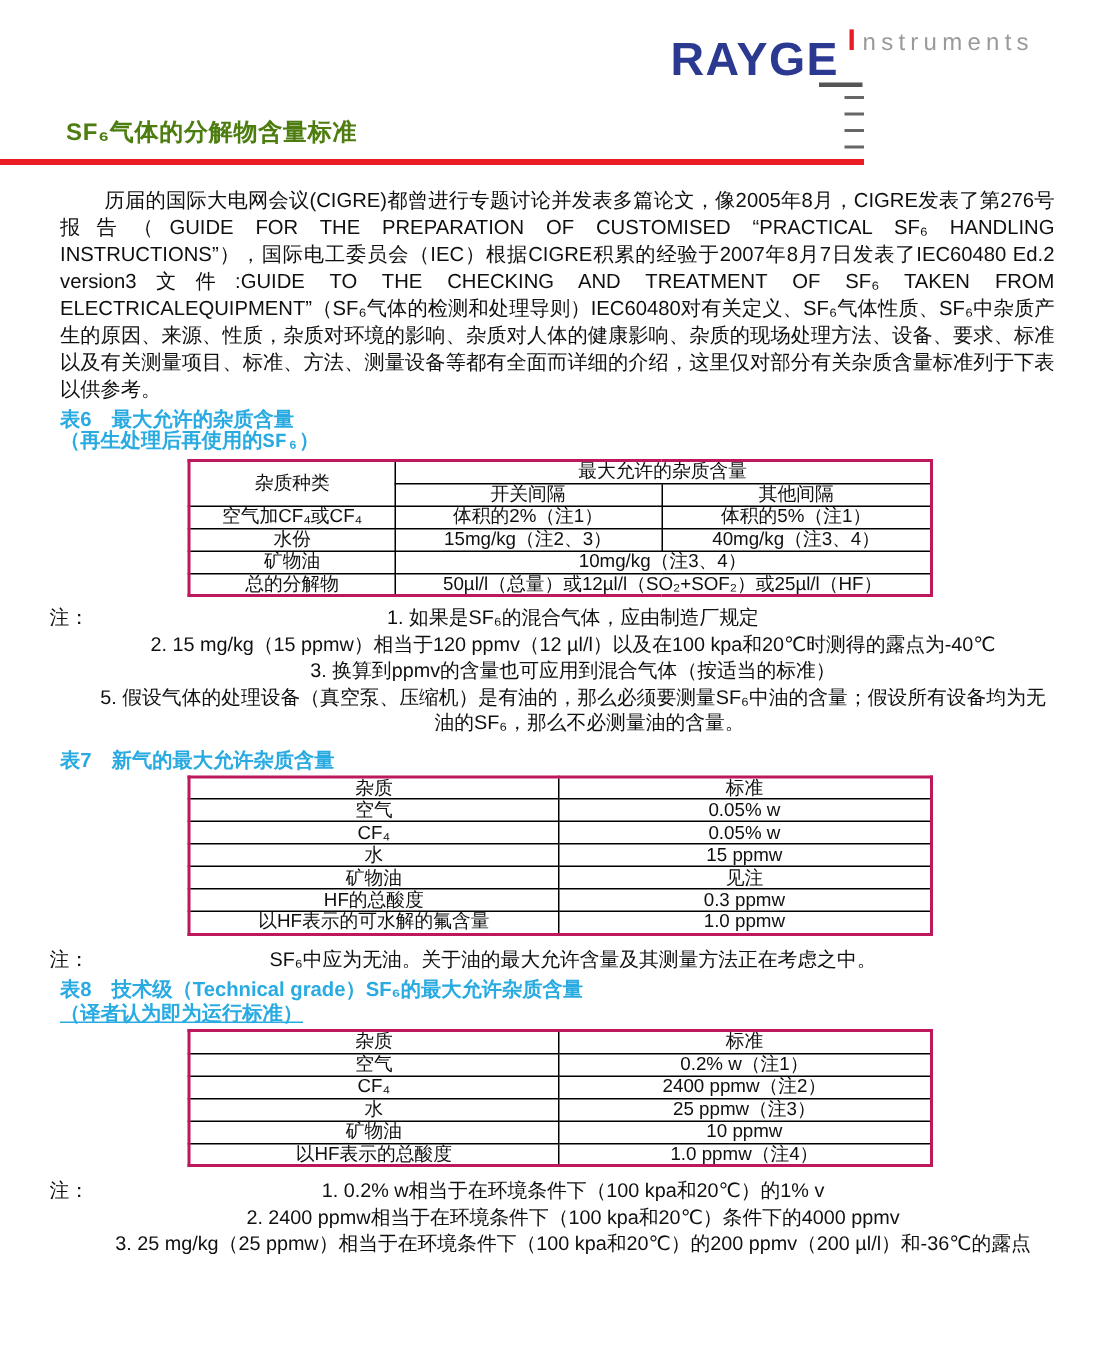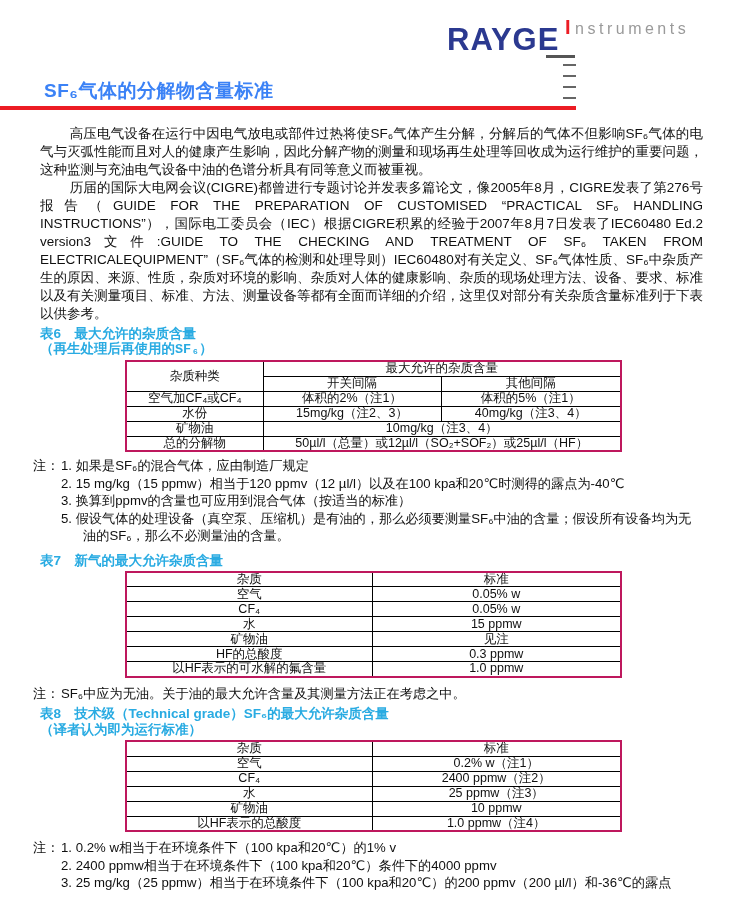--- a/index.html
+++ b/index.html
@@ -31,22 +31,22 @@
     position: absolute; left: 546px; top: 55px;
     width: 29px; height: 3px; background: #555555;
   }
   .logo-dash {
     position: absolute; left: 563px;
     width: 13px; height: 2px; background: #666666;
   }
   .d1 { top: 64px; } .d2 { top: 75px; } .d3 { top: 86px; } .d4 { top: 97px; }
   .page-title {
     position: absolute; left: 44px; top: 78px;
-    font-size: 19px; font-weight: 700; letter-spacing: 0.5px;
-    color: #3b82f6;
+    font-size: 16px; font-weight: 700; letter-spacing: 0.5px;
+    color: #4d7c0f;
   }
   .red-rule {
     position: absolute; left: 0; top: 106px;
     width: 576px; height: 4px; background: #ec1c24;
   }
   
   .content {
     position: absolute; left: 40px; top: 125px; width: 663px;
   }
   .para {
@@ -71,21 +71,21 @@
     height: 15px; padding: 0 3px;
     color: #101010;
     overflow: hidden; white-space: nowrap;
   }
   .notes {
     display: flex; margin-top: 5px; margin-left: -7px;
     font-size: 13.2px; line-height: 17.5px; color: #101010;
   }
   .notes-label { flex: 0 0 28px; }
   .notes-list { flex: 1; }
-  .note-item { padding-left: 22px; text-indent: -22px; }
+  .note-item { padding-left: 22px; text-indent: -22px; text-align: center; }
   .note-item.plain { padding-left: 0; text-indent: 0; }
   .mt8 { margin-top: 8px; }
   .mt4 { margin-top: 4px; }
 </style>
 </head>
 <body>
 
 <div class="page">
 
   <span class="logo-main">RAYGE</span>
@@ -94,21 +94,20 @@
   <span class="logo-dash d1"></span>
   <span class="logo-dash d2"></span>
   <span class="logo-dash d3"></span>
   <span class="logo-dash d4"></span>
 
   <h1 class="page-title">SF₆气体的分解物含量标准</h1>
   <div class="red-rule"></div>
 
   <div class="content">
 
-    <p class="para">高压电气设备在运行中因电气放电或部件过热将使SF₆气体产生分解，分解后的气体不但影响SF₆气体的电气与灭弧性能而且对人的健康产生影响，因此分解产物的测量和现场再生处理等回收成为运行维护的重要问题，这种监测与充油电气设备中油的色谱分析具有同等意义而被重视。</p>
     <p class="para">历届的国际大电网会议(CIGRE)都曾进行专题讨论并发表多篇论文，像2005年8月，CIGRE发表了第276号报告（GUIDE FOR THE PREPARATION OF CUSTOMISED “PRACTICAL SF₆ HANDLING INSTRUCTIONS”），国际电工委员会（IEC）根据CIGRE积累的经验于2007年8月7日发表了IEC60480 Ed.2 version3文件:GUIDE TO THE CHECKING AND TREATMENT OF SF₆ TAKEN FROM ELECTRICALEQUIPMENT”（SF₆气体的检测和处理导则）IEC60480对有关定义、SF₆气体性质、SF₆中杂质产生的原因、来源、性质，杂质对环境的影响、杂质对人体的健康影响、杂质的现场处理方法、设备、要求、标准以及有关测量项目、标准、方法、测量设备等都有全面而详细的介绍，这里仅对部分有关杂质含量标准列于下表以供参考。</p>
 
     <div class="caption">表6　最大允许的杂质含量</div>
     <div class="caption" style="margin-top:1px;font-family:Liberation Mono, monospace;">（再生处理后再使用的SF₆）</div>
     <table class="dtable">
       <colgroup>
           <col style="width:137px">
           <col style="width:178px">
           <col style="width:180px">
         </colgroup>
@@ -191,21 +190,21 @@
       </table>
 
     <div class="notes" style="margin-top:7px;">
       <span class="notes-label">注：</span>
       <div class="notes-list">
         <div class="note-item plain">SF₆中应为无油。关于油的最大允许含量及其测量方法正在考虑之中。</div>
       </div>
     </div>
 
     <div class="caption mt4">表8　技术级（Technical grade）SF₆的最大允许杂质含量</div>
-    <div class="caption" style="margin-top:1px;">（译者认为即为运行标准）</div>
+    <div class="caption" style="margin-top:1px;text-decoration:underline;">（译者认为即为运行标准）</div>
     <table class="dtable">
       <colgroup>
           <col style="width:246px">
           <col style="width:249px">
         </colgroup>
       <tbody>
           <tr>
         <td>杂质</td>
         <td>标准</td>
       </tr>

